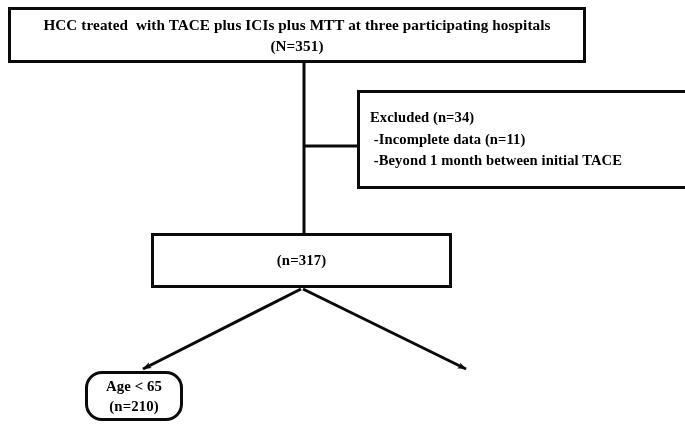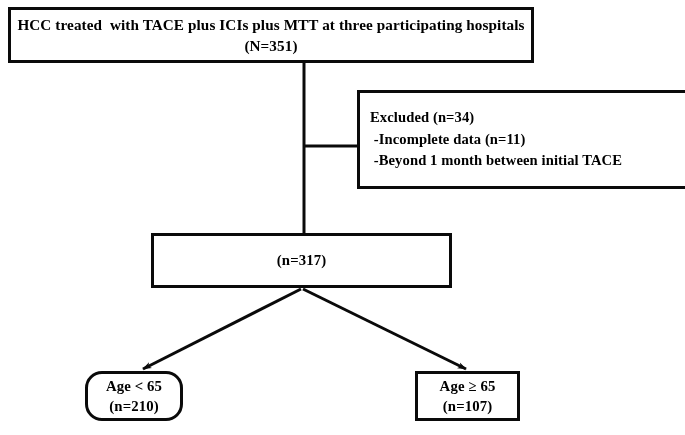--- a/index.html
+++ b/index.html
@@ -42,21 +42,21 @@
     text-align: center;
   }
   .left .node-line {
     text-align: left;
   }
 
   
   #node-enrolled {
     left: 8px;
     top: 7px;
-    width: 526px;
+    width: 578px;
     height: 56px;
     align-items: center;
   }
   #node-enrolled .node-line {
     font-size: 15.2px;
     line-height: 21px;
   }
 
   
   #node-excluded {
@@ -141,18 +141,14 @@
 
   <div class="node center" id="node-analysis">
     <div class="node-line">(n=317)</div>
   </div>
 
   <div class="node center" id="node-age-young">
     <div class="node-line">Age &lt; 65</div>
     <div class="node-line">(n=210)</div>
   </div>
 
-  <div class="node center" id="node-age-old">
-    <div class="node-line">Age ≥ 65</div>
-    <div class="node-line">(n=107)</div>
-  </div>
 
 </div>
 
 </body></html>

